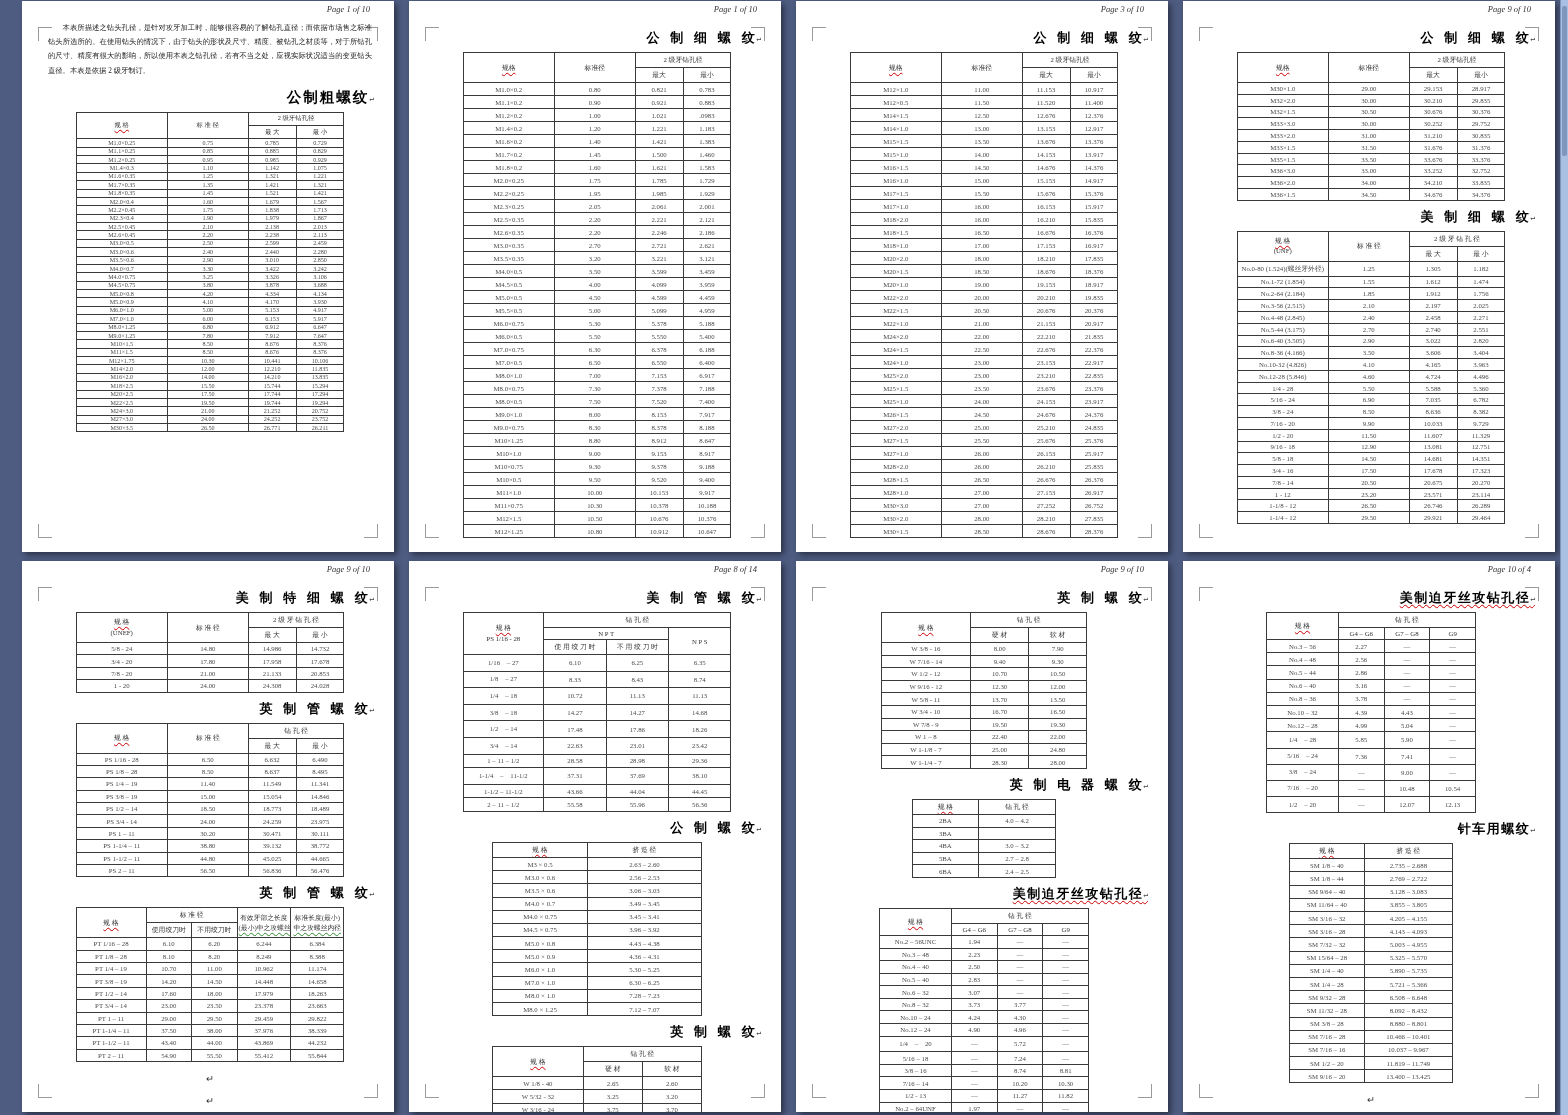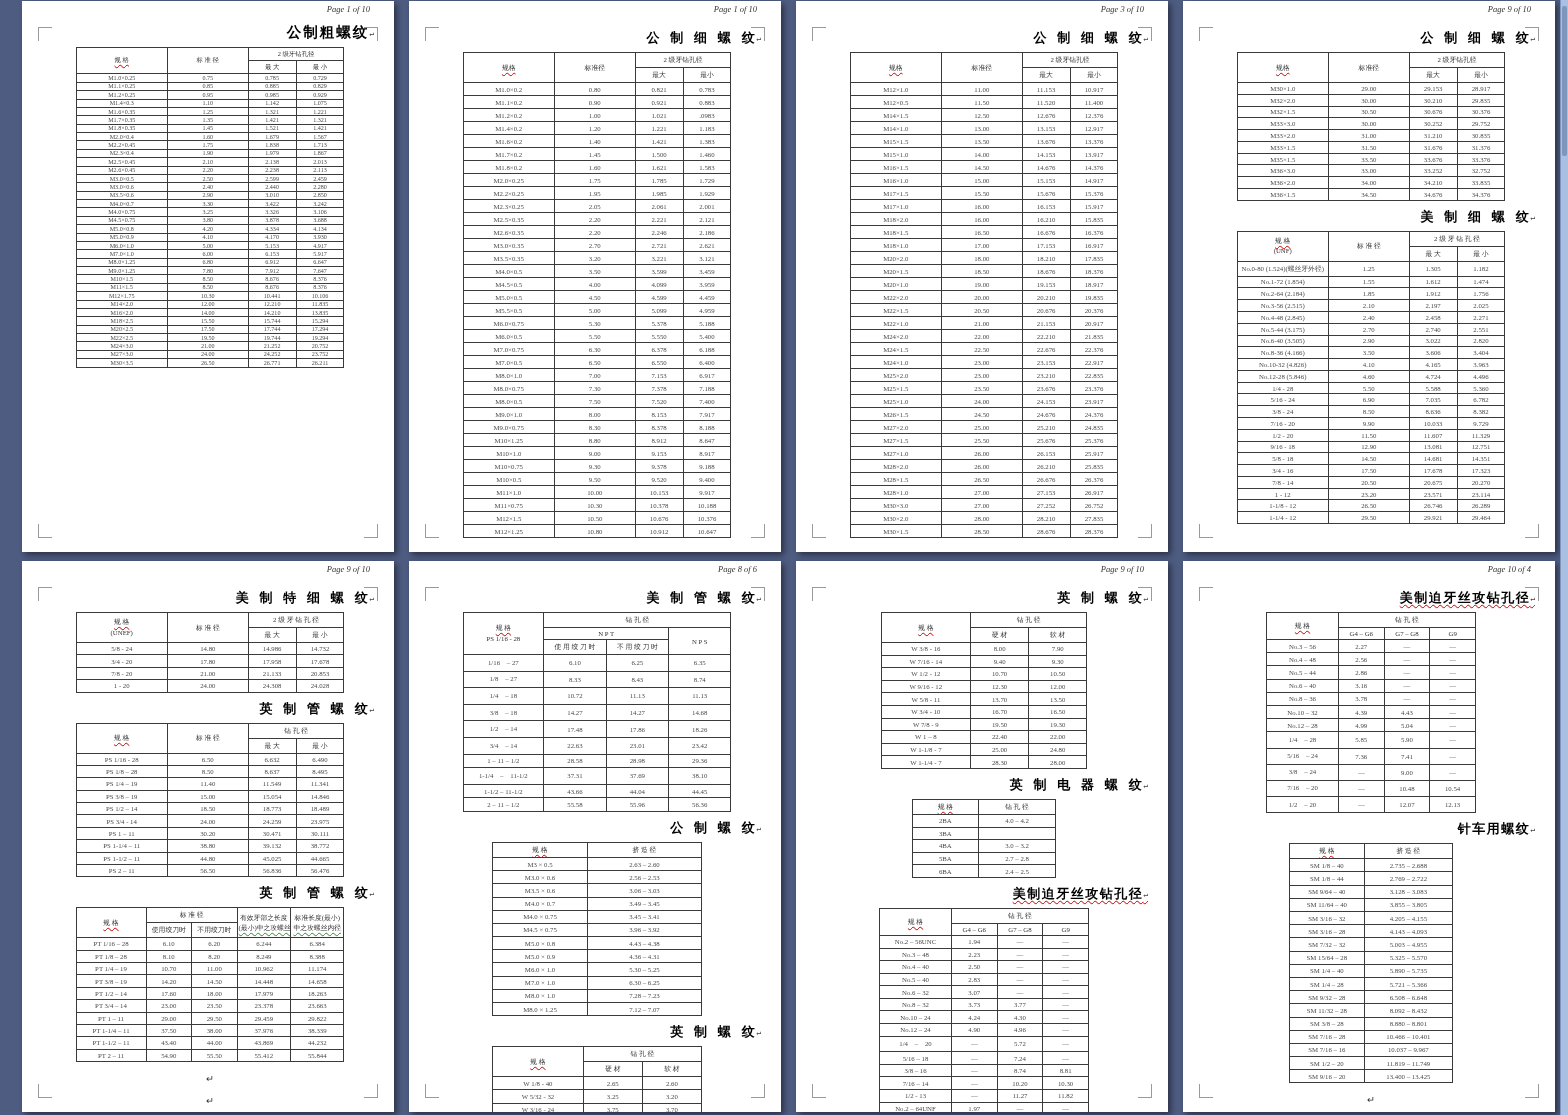--- a/index.html
+++ b/index.html
@@ -102,20 +102,21 @@
 <body>
 
 <div class="canvas">
   <div class="page" id="page-1">
     <span class="page-label">Page 1 of 10</span>
     <span class="cm tl"></span>
     <span class="cm tr"></span>
     <span class="cm bl"></span>
     <span class="cm br"></span>
     <div class="page-content">
+        <p class="intro">本表所描述之钻头孔径，是针对攻牙加工时，能够很容易的了解钻孔直径；而依据市场售之标准钻头所选所的。在使用钻头的情况下，由于钻头的形状及尺寸、精度、被钻孔之材质等，对于所钻孔的尺寸、精度有很大的影响，所以使用本表之钻孔径，若有不当之处，应视实际状况适当的变更钻头直径。本表是依据 2 级牙制订。</p>
         <h2 class="tbl-title">公制粗螺纹<span class="pmark">↵</span></h2>
         <table class="t-std">
           <thead>
             <tr>
               <th rowspan="2" class="sq-red">规 格</th>
               <th rowspan="2">标 准 径</th>
               <th colspan="2">2 级牙钻孔径</th>
             </tr>
             <tr>
               <th>最 大</th>
@@ -1260,21 +1261,21 @@
               <td>55.412</td>
               <td>55.844</td>
             </tr>
           </tbody>
         </table>
         <div class="tmark">↵</div>
         <div class="tmark">↵</div>
       </div>
   </div>
   <div class="page" id="page-6">
-    <span class="page-label">Page 8 of 6</span>
+    <span class="page-label">Page 8 of 14</span>
     <span class="cm tl"></span>
     <span class="cm tr"></span>
     <span class="cm bl"></span>
     <span class="cm br"></span>
     <div class="page-content">
         <h2 class="tbl-title">美 制 管 螺 纹<span class="pmark">↵</span></h2>
         <table class="t-npt">
           <thead>
             <tr>
               <th rowspan="3">

